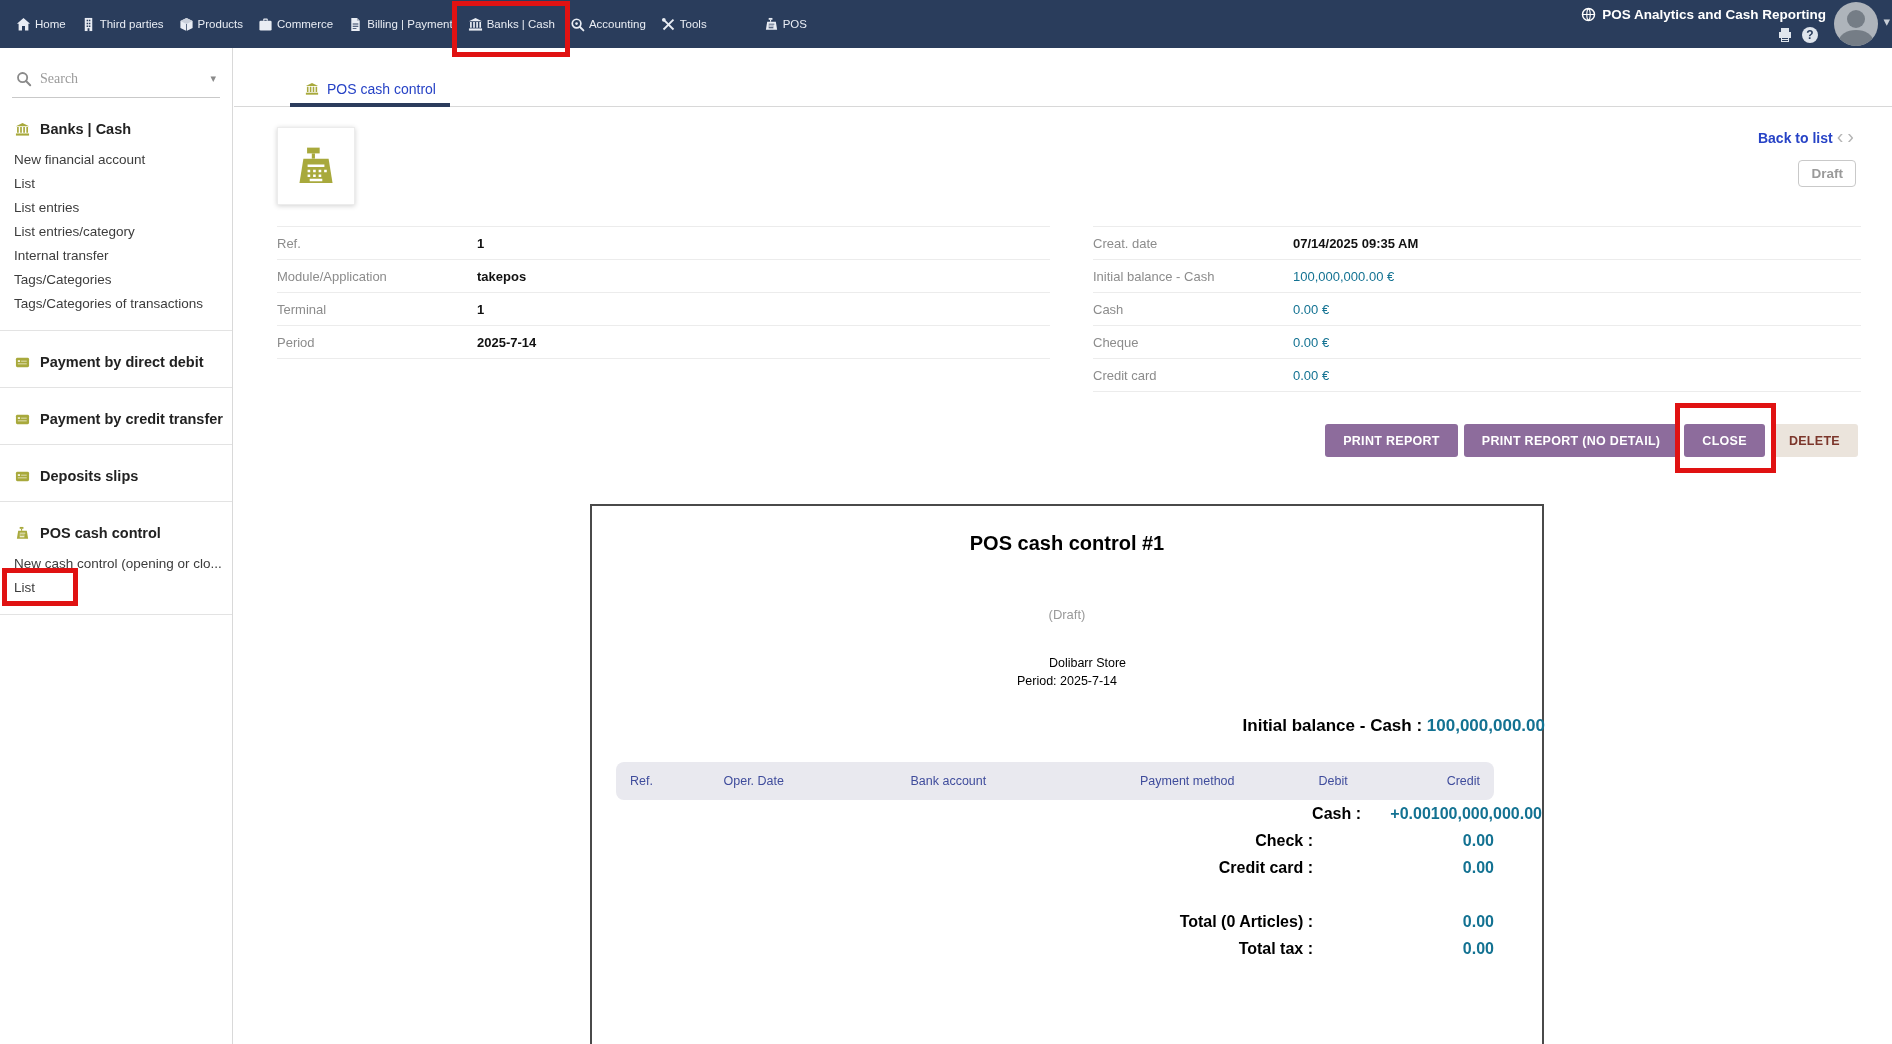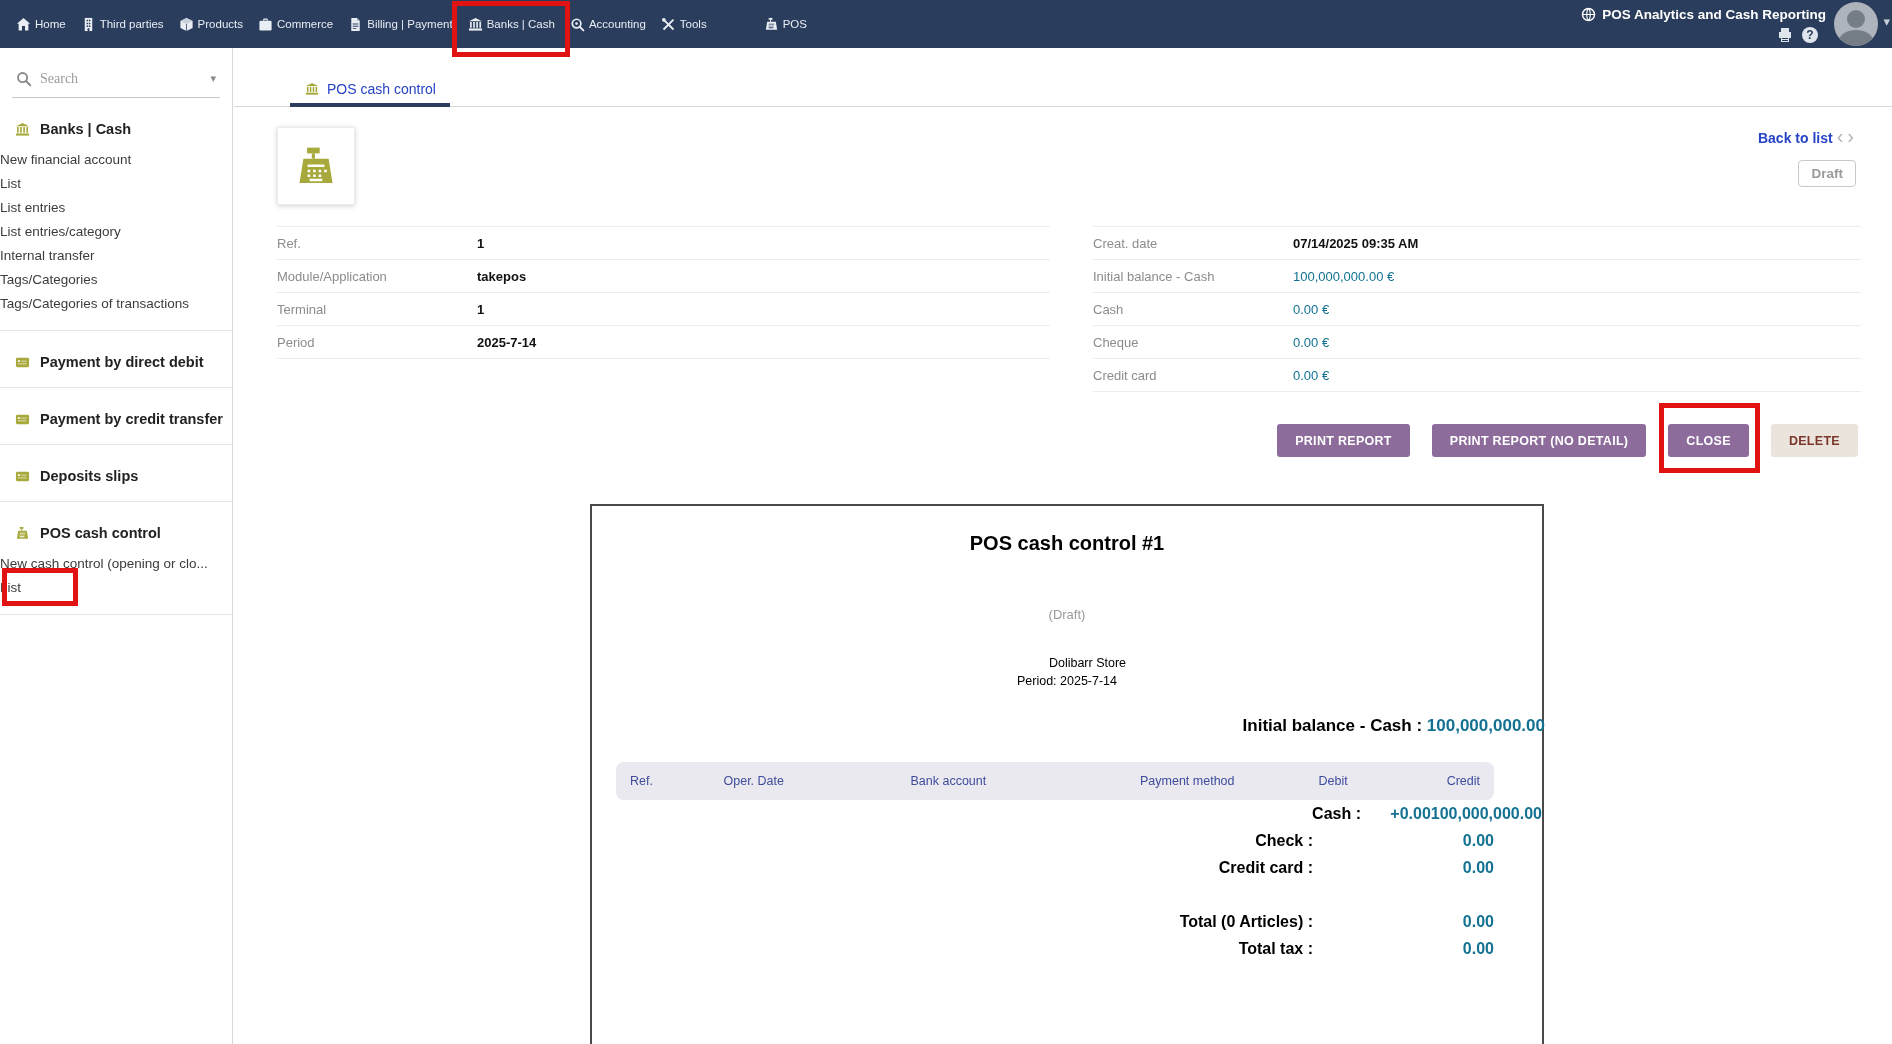--- a/index.html
+++ b/index.html
@@ -33,21 +33,21 @@
     border-right:1px solid #d9d9d9; z-index:4; }
   .search-wrap { margin:18px 12px 6px 12px; height:32px; border-bottom:1px solid #c9c9c9;
     display:flex; align-items:center; gap:8px; padding:0 4px 6px 4px; }
   .search-wrap input { border:none; outline:none; flex:1; font-size:14px; color:#444;
     font-family:Liberation Serif, serif; min-width:0; background:transparent; }
   .search-wrap input::placeholder { color:#9b9b9b; }
   .caret { color:#8a8a8a; font-size:11px; }
   .s-sec { display:flex; align-items:center; gap:9px; padding:0 0 0 14px; margin-top:20px;
     font-weight:bold; font-size:14.5px; color:#222; height:22px; cursor:pointer; }
   .s-sec svg { width:17px; height:15px; }
-  .s-item { position:relative; font-size:13.5px; color:#3c3c3c; line-height:24px;
+  .s-item { position:relative; padding-left:14px; font-size:13.5px; color:#3c3c3c; line-height:24px;
     height:24px; cursor:pointer; white-space:nowrap; }
   .s-div { border-top:1px solid #e3e3e3; margin-top:14px; }
   .hl-list { position:absolute; left:2px; top:-8px; width:76px; height:38px;
     border:5px solid #e01212; pointer-events:none; z-index:9; }
   
   .tabline { position:absolute; left:234px; right:0; top:106px; height:1px; background:#d8d8d8; }
   .tab { position:absolute; left:290px; top:74px; height:33px; display:flex; align-items:center;
     gap:7px; padding:0 14px; font-size:14px; color:#2743c6; border-bottom:4px solid #2b3c5c; cursor:pointer; }
   .tab svg { width:16px; height:14px; }
   
@@ -62,21 +62,21 @@
     border-radius:4px; color:#9a9a9a; font-weight:bold; font-size:13.5px; background:#fff; }
   
   .ftable { position:absolute; border-top:1px solid #ececec; }
   .ft-left { left:277px; top:226px; width:773px; }
   .ft-right { left:1093px; top:226px; width:768px; }
   .frow { display:flex; align-items:center; height:33px; border-bottom:1px solid #ececec; font-size:13px; }
   .frow .lbl { width:200px; color:#8c8c8c; flex-shrink:0; }
   .frow .val { color:#111; font-weight:bold; }
   .frow .val.amount { color:#137292; font-weight:normal; }
   
-  .actions { position:absolute; top:424px; right:34px; display:flex; gap:22px; align-items:center; }
+  .actions { position:absolute; top:424px; right:34px; display:flex; gap:6px; align-items:center; }
   .btn { position:relative; height:33px; padding:0 18px; border:none; border-radius:3px;
     background:#8d6c9c; color:#fff; font-weight:bold; font-size:12.5px; letter-spacing:.3px;
     font-family:"Liberation Sans",sans-serif; cursor:pointer; white-space:nowrap; }
   .btn.delete { background:#ebe4dc; color:#7c362b; }
   .hl-close { position:absolute; left:-9px; right:-11px; top:-21px; bottom:-16px;
     border:5px solid #e01212; pointer-events:none; z-index:9; }
   
   .report { position:absolute; left:590px; top:504px; width:954px; height:545px;
     border:2px solid #4a4a4a; background:#fff; padding-top:26px; }
   .rep-title { text-align:center; font-size:20px; font-weight:bold; color:#000; }

